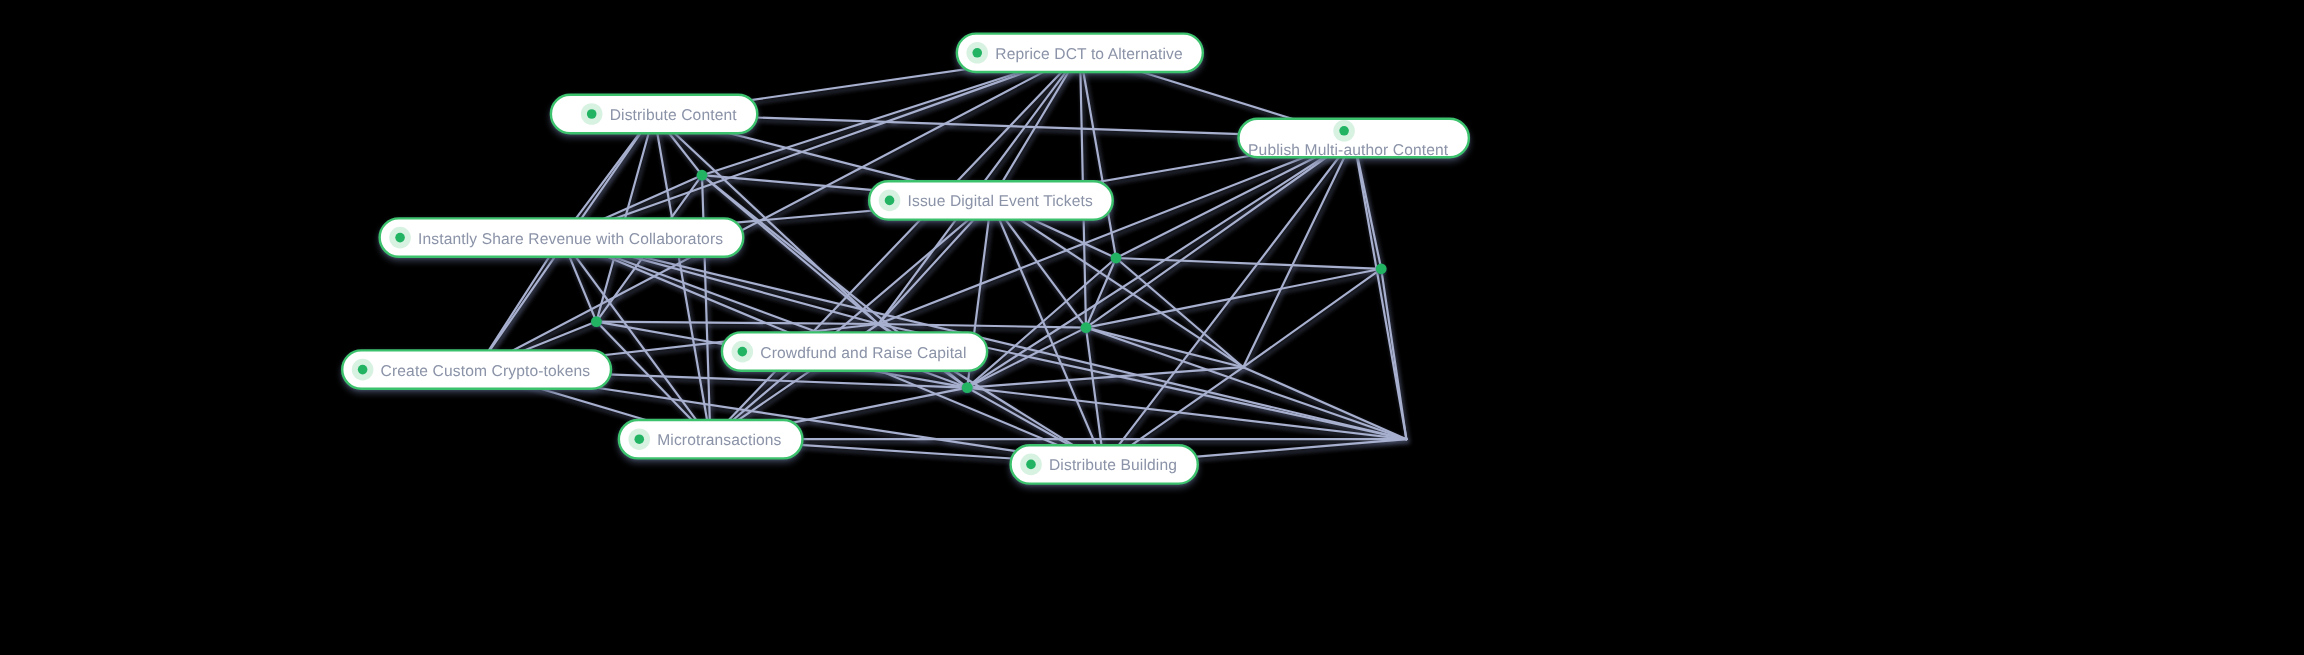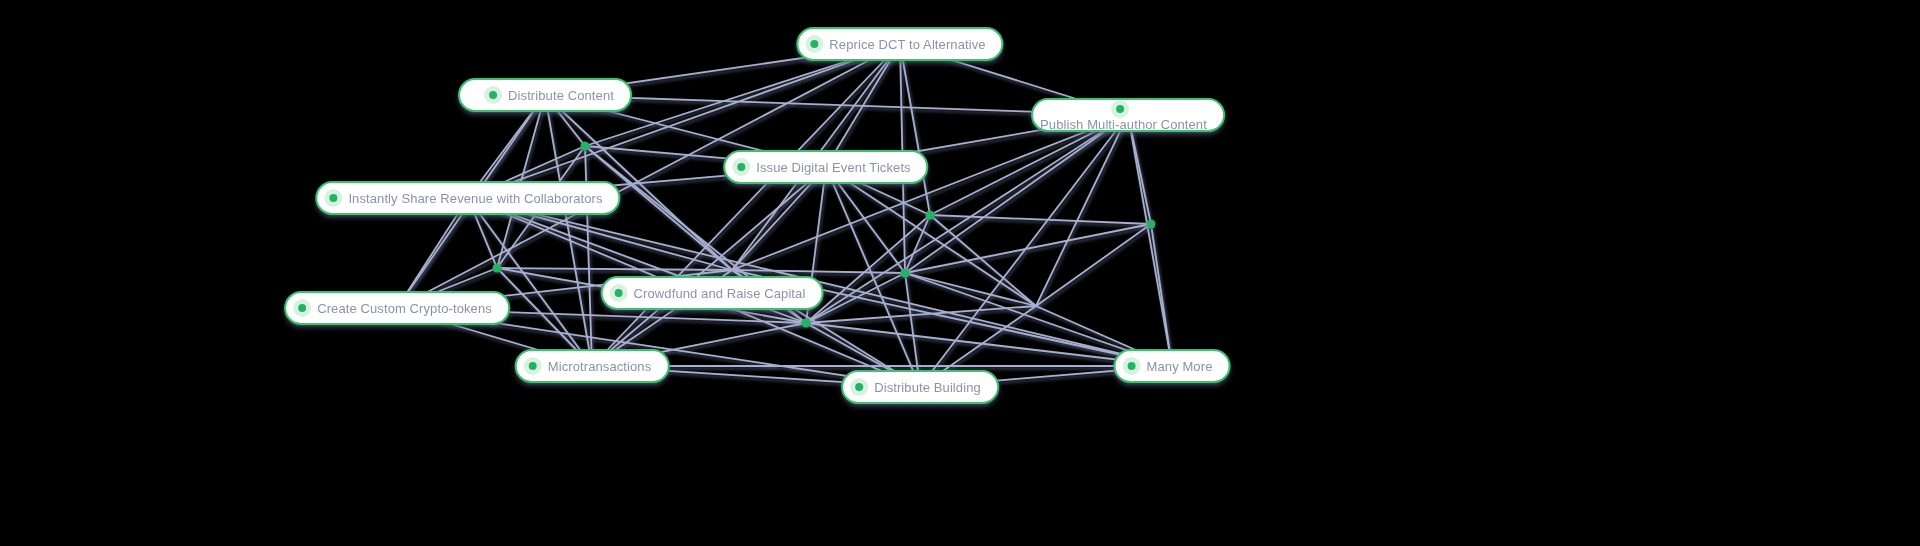--- a/index.html
+++ b/index.html
@@ -212,24 +212,20 @@
         <span class="node-label">Create Custom Crypto-tokens</span>
       </div>
       <div class="node-pill" style="left: 592px; top: 366px;">
         <span class="node-dot"></span>
         <span class="node-label">Microtransactions</span>
       </div>
       <div class="node-pill" style="left: 920px; top: 387px;">
         <span class="node-dot"></span>
         <span class="node-label">Distribute Building</span>
       </div>
-      <div class="node-pill" style="left: 1172px; top: 366px;">
-        <span class="node-dot"></span>
-        <span class="node-label">Many More</span>
-      </div>
       <div class="mini-node" style="left: 585px; top: 146px;"></div>
       <div class="mini-node" style="left: 930px; top: 215px;"></div>
       <div class="mini-node" style="left: 1151px; top: 224px;"></div>
       <div class="mini-node" style="left: 905px; top: 273px;"></div>
       <div class="mini-node" style="left: 497px; top: 268px;"></div>
       <div class="mini-node" style="left: 806px; top: 323px;"></div>
     </div>
 </div>
 
 </body></html>

